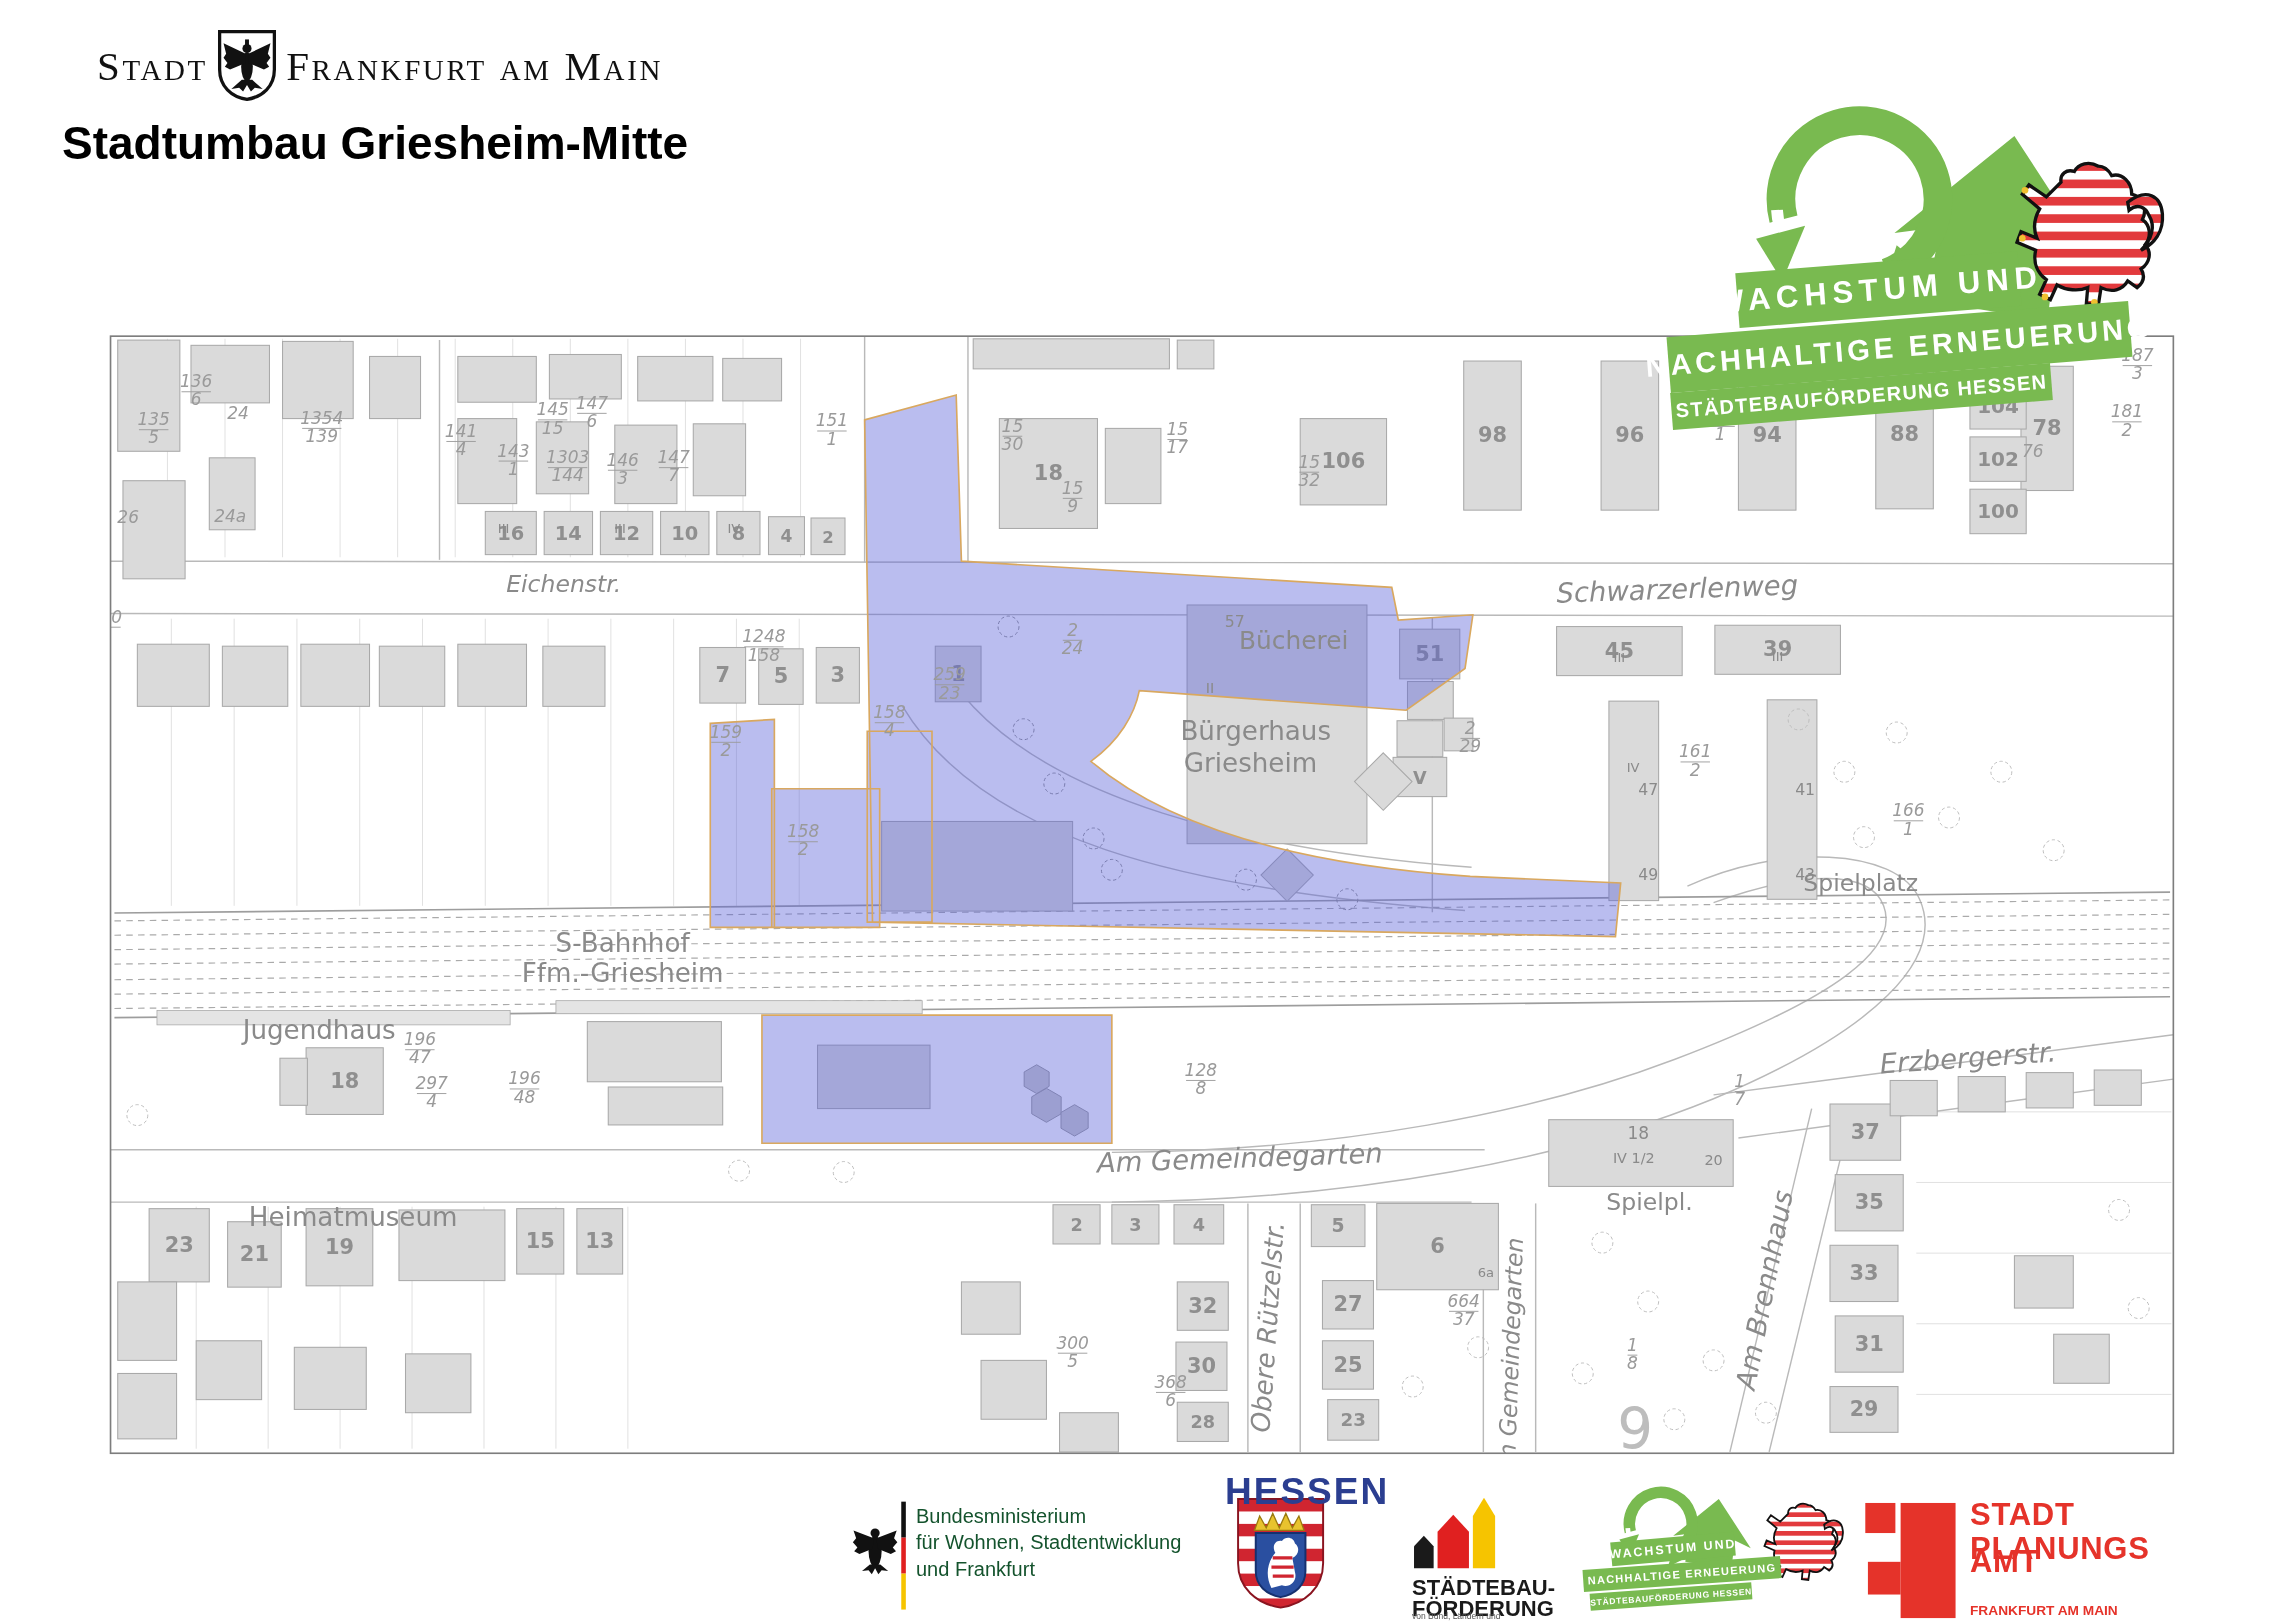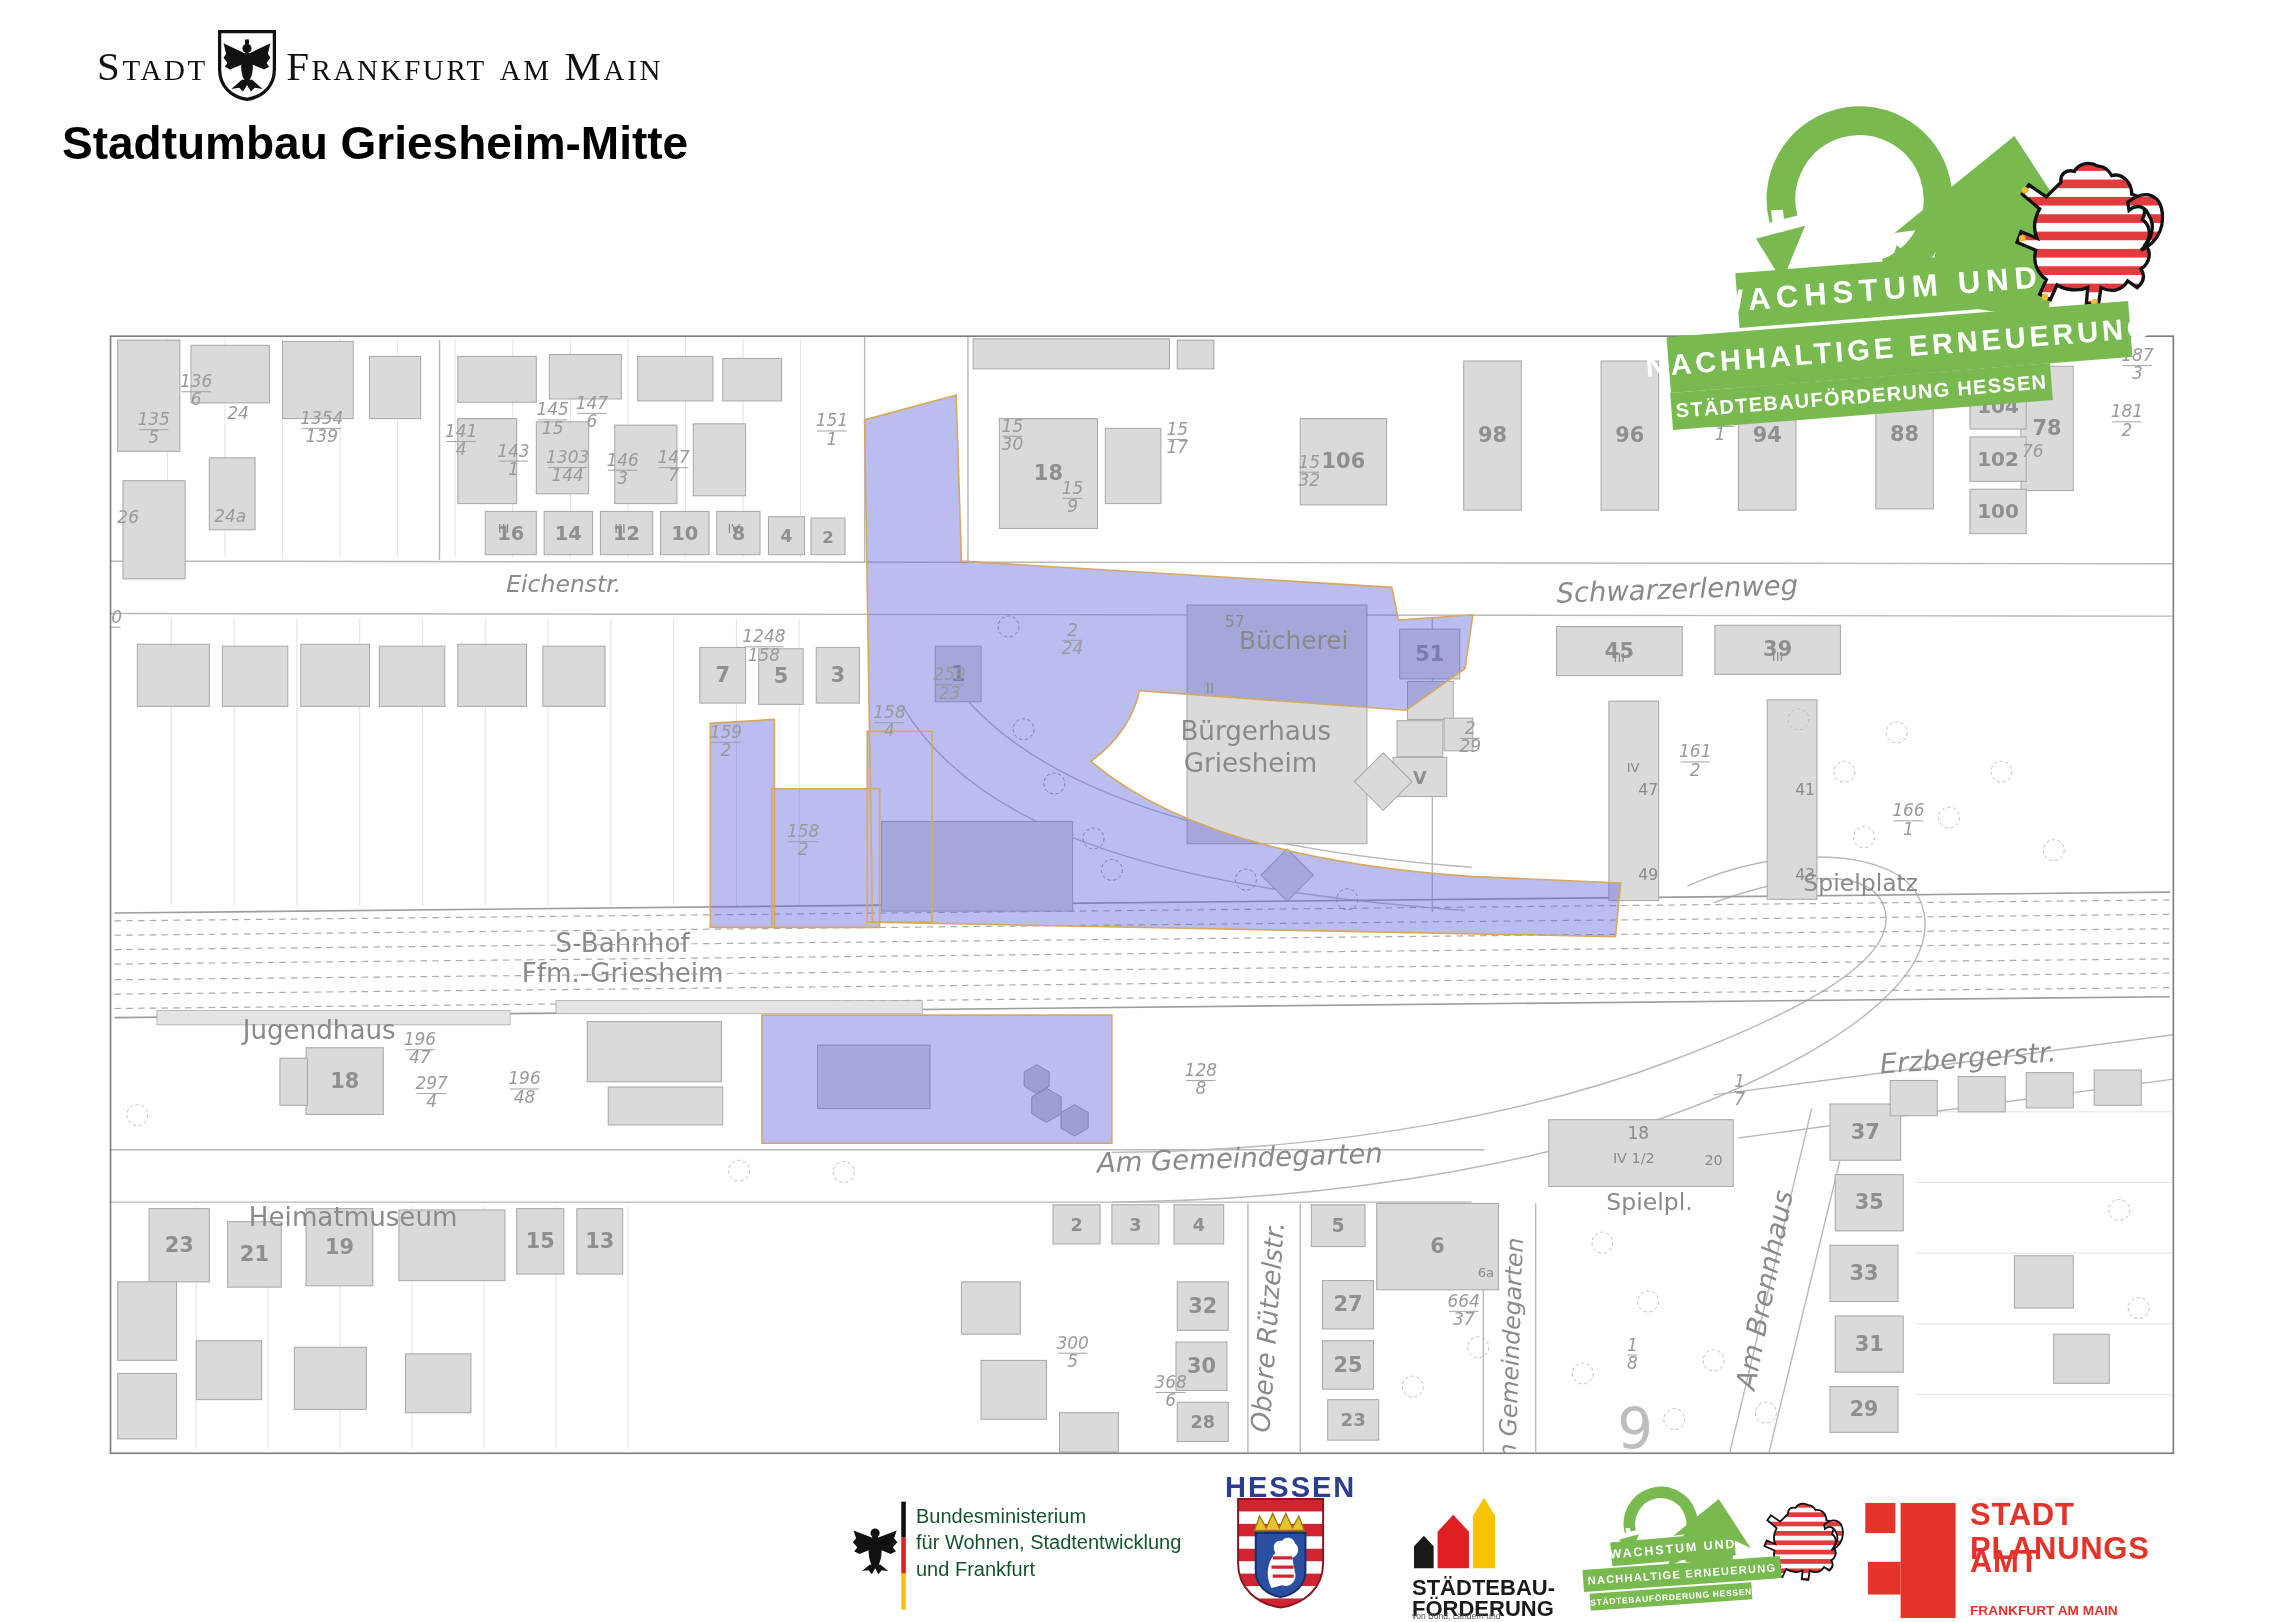--- a/index.html
+++ b/index.html
@@ -16,21 +16,21 @@
   .banner{position:absolute;display:flex;align-items:center;justify-content:center;color:#fff;
           font-weight:bold;white-space:nowrap;}
   #b1{left:1737px;top:262px;width:283px;height:55px;font-size:31px;letter-spacing:5.9px;transform:rotate(-4.5deg);}
   #b2{left:1668px;top:319px;width:463px;height:56px;font-size:29px;letter-spacing:3.9px;transform:rotate(-4.5deg);}
   #b3{left:1671px;top:378px;width:381px;height:37px;font-size:20px;letter-spacing:1.3px;transform:rotate(-4.5deg);}
   #mb1{left:1611px;top:1537px;width:124px;height:23.6px;font-size:12.4px;letter-spacing:2px;transform:rotate(-5deg);}
   #mb2{left:1583px;top:1563px;width:198px;height:22px;font-size:11px;letter-spacing:1.3px;transform:rotate(-4deg);}
   #mb3{left:1590px;top:1588px;width:162px;height:17px;font-size:8.5px;letter-spacing:0.7px;transform:rotate(-4deg);}
   
   .ftxt{position:absolute;color:#14532d;font-size:20px;line-height:26px;white-space:nowrap;}
-  #hessen-word{position:absolute;left:1225px;top:1471px;color:#2b3e90;font-weight:bold;font-size:29px;letter-spacing:2px;}
+  #hessen-word{position:absolute;left:1225px;top:1471px;color:#2b3e90;font-weight:bold;font-size:37px;letter-spacing:2px;}
   .stf-t{position:absolute;color:#1a1a1a;font-weight:bold;font-size:22px;white-space:nowrap;}
   .stf-s{position:absolute;color:#555;font-size:8.5px;white-space:nowrap;text-align:right;}
   .spa-t{position:absolute;color:#e5332a;font-weight:bold;font-size:31px;letter-spacing:0.7px;white-space:nowrap;}
   .spa-s{position:absolute;color:#e5332a;font-weight:bold;font-size:13.7px;white-space:nowrap;}
   svg{position:absolute;left:0;top:0;}
 </style>
 </head>
 <body>
 
 <div id="page">

